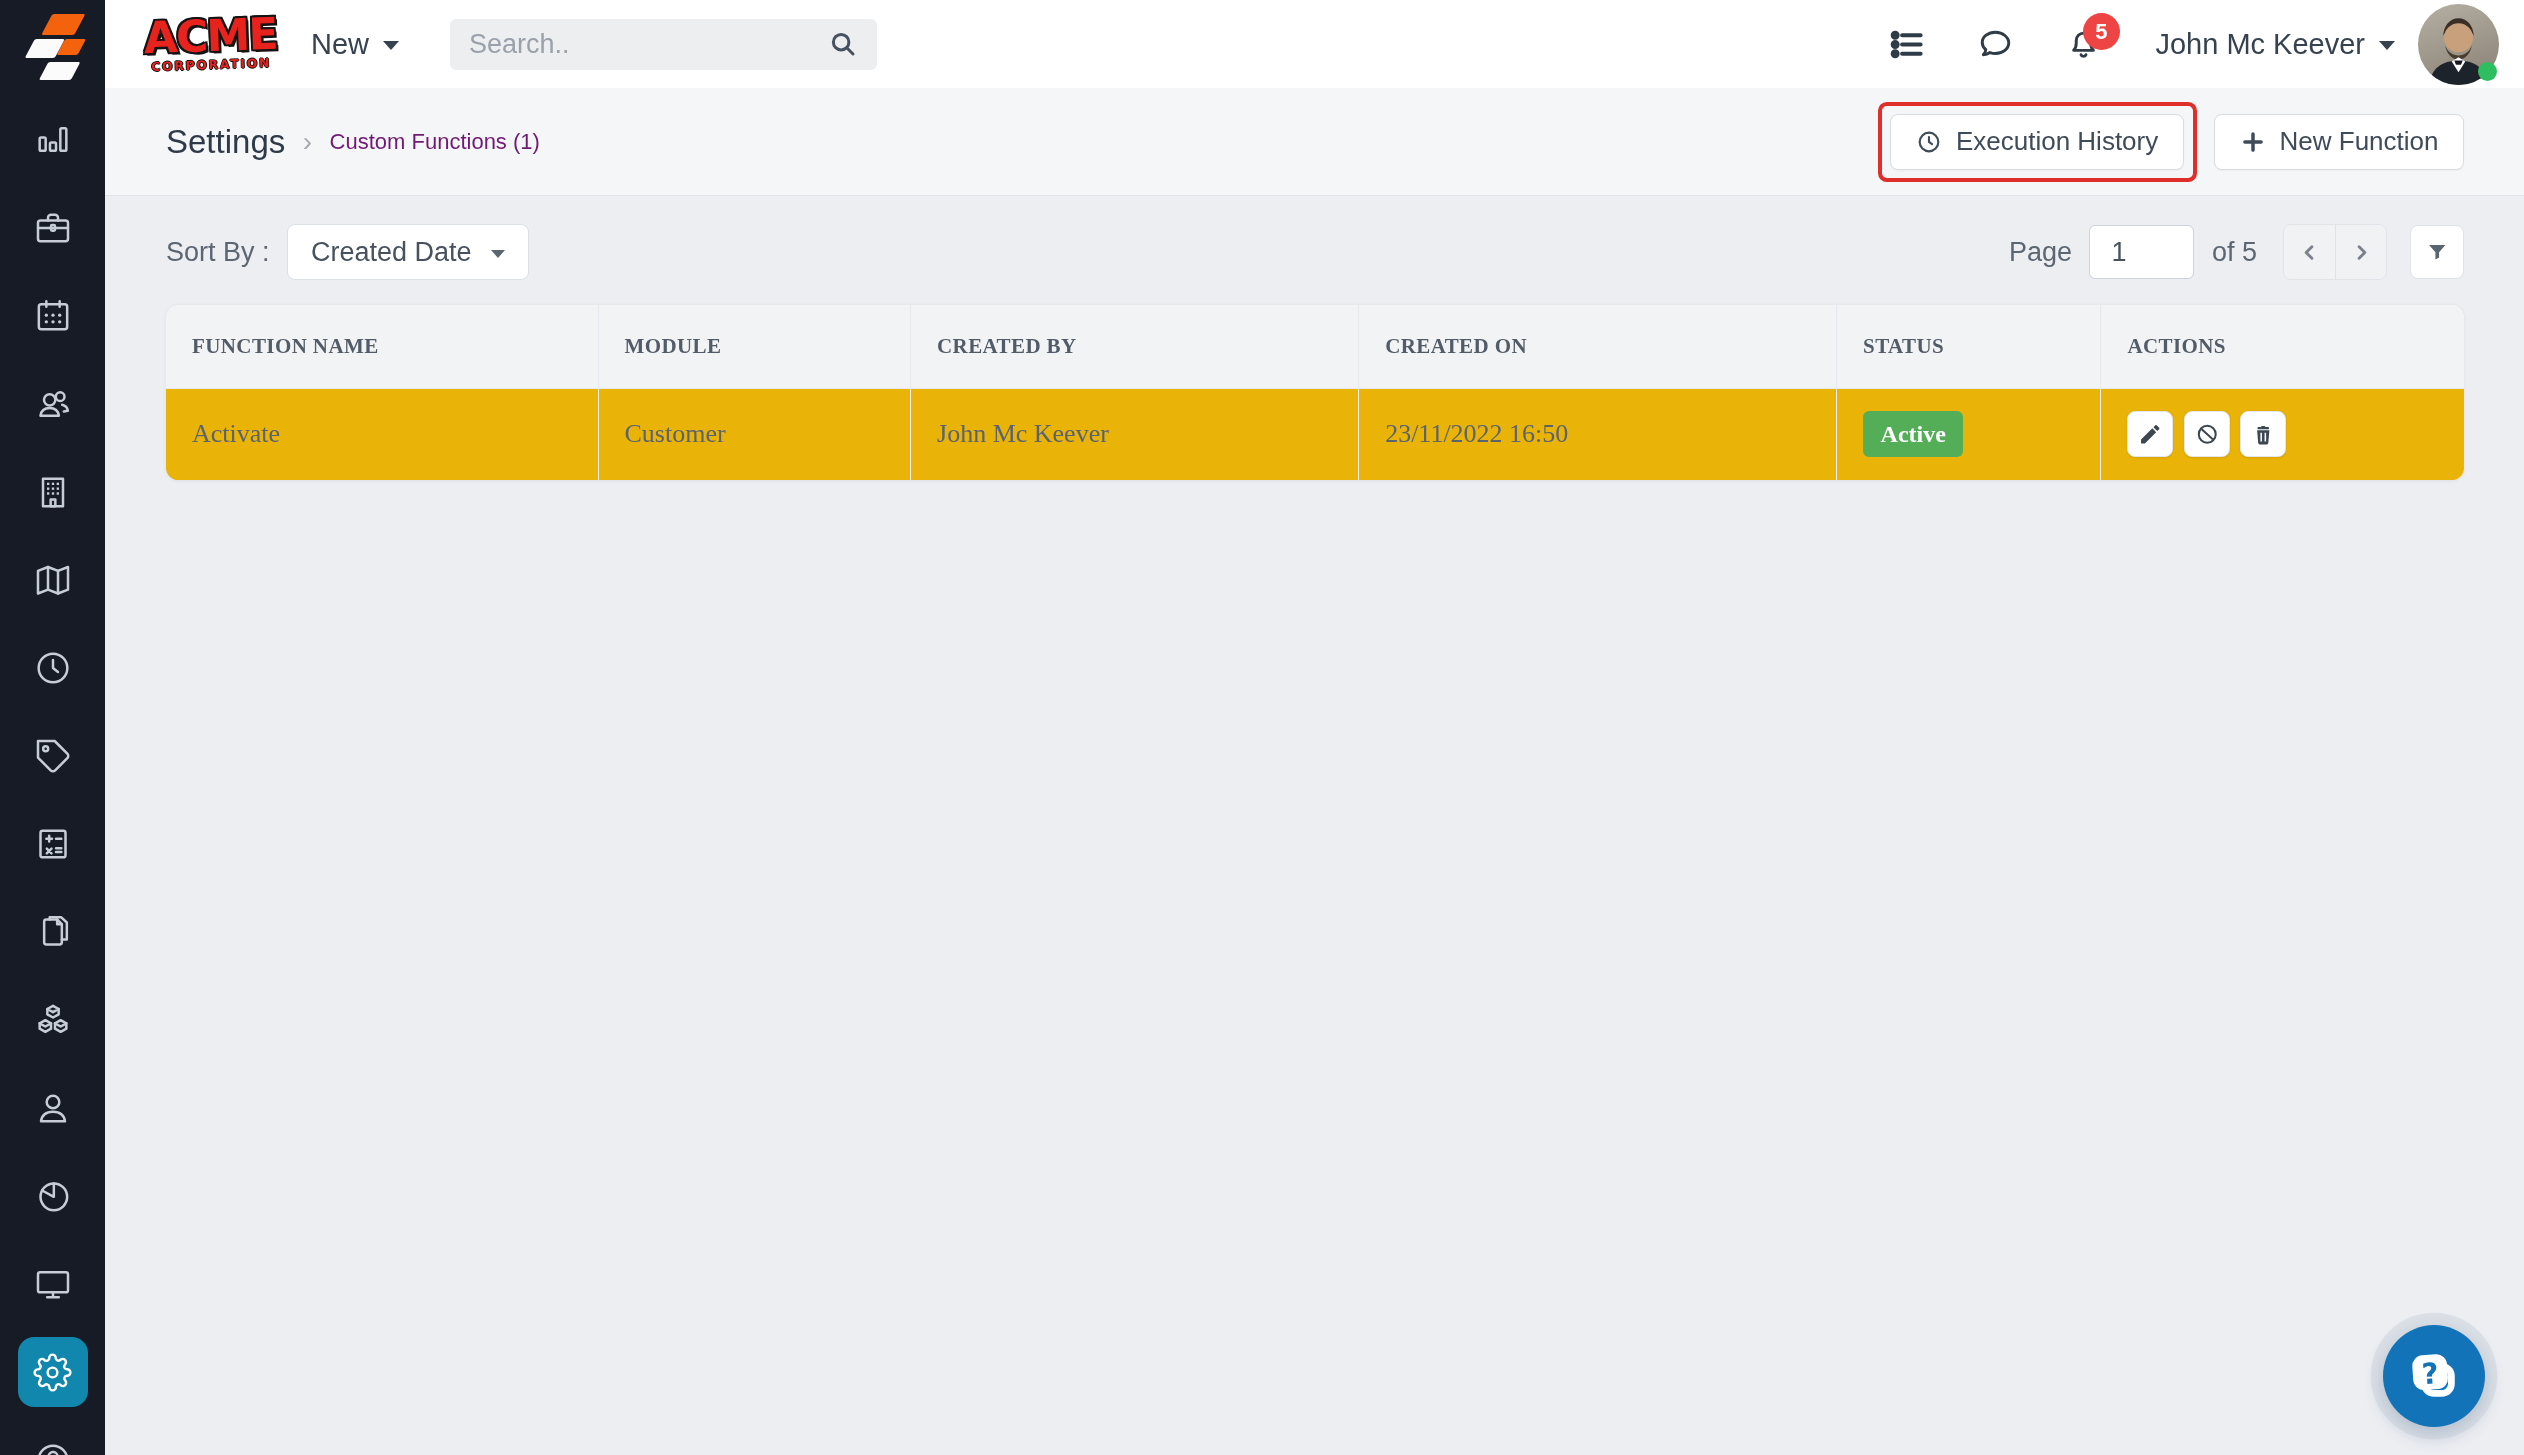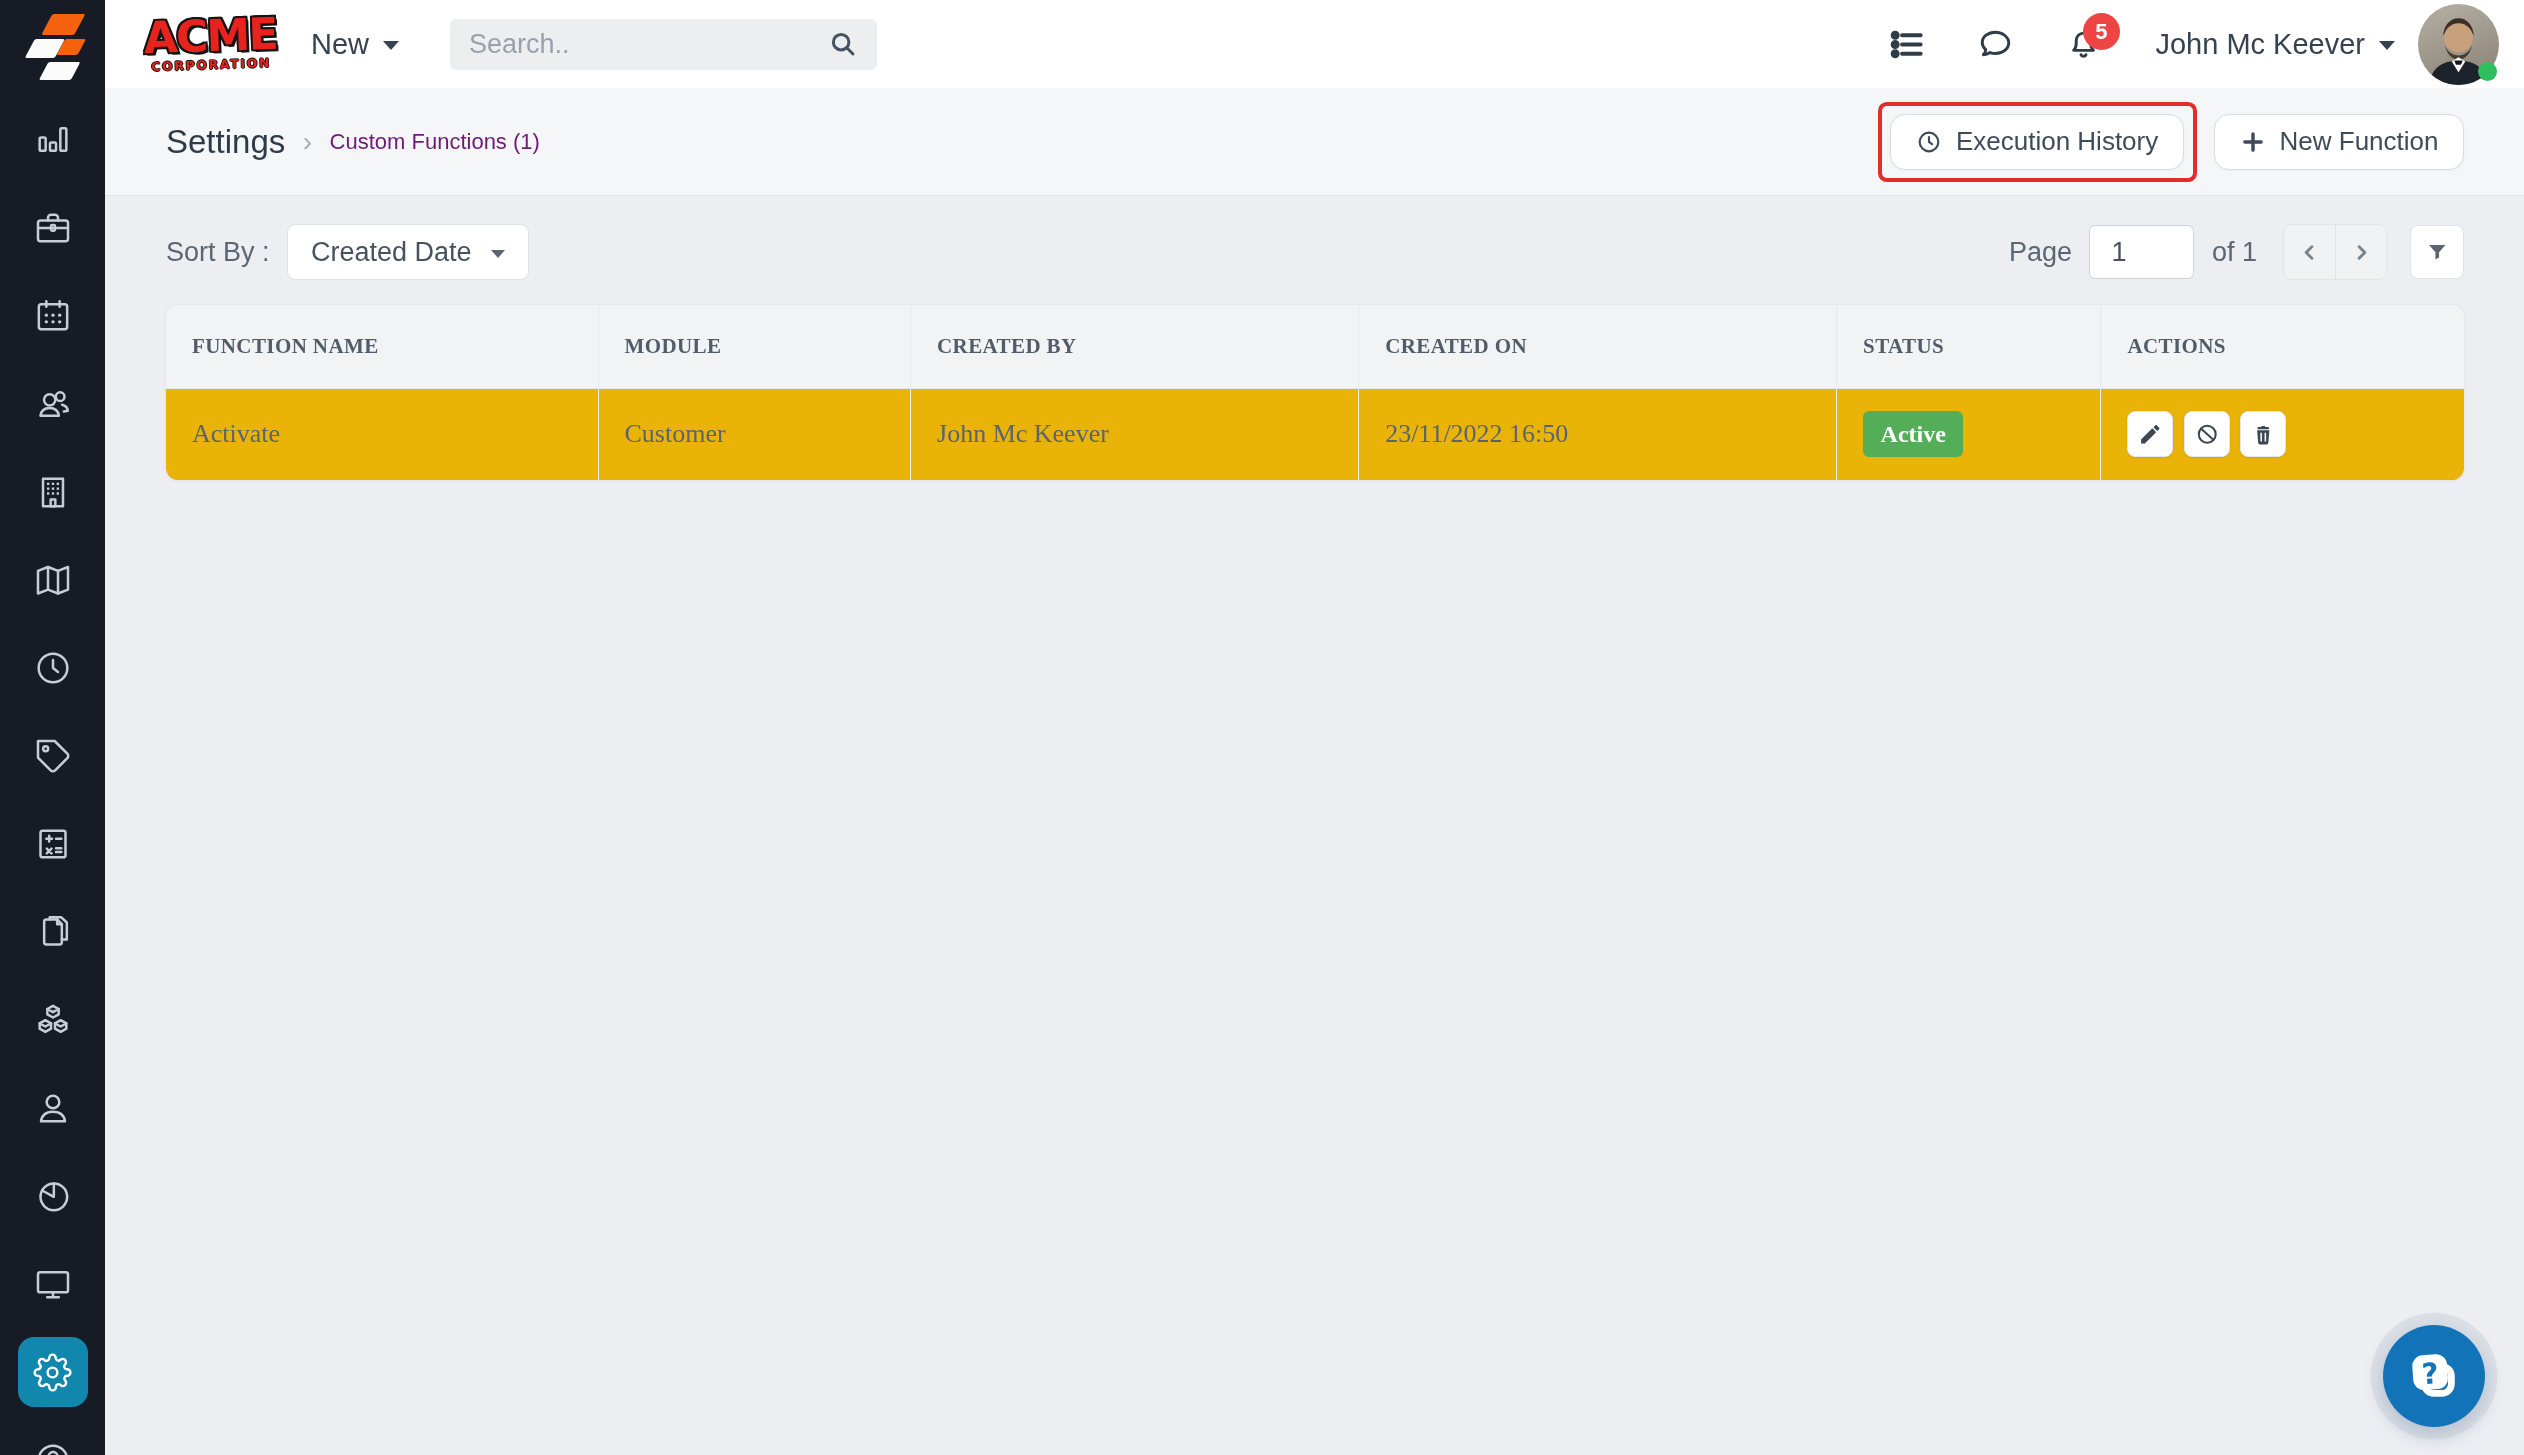--- a/index.html
+++ b/index.html
@@ -44,21 +44,21 @@
   .avatar { width:81px; height:81px; border-radius:50%; overflow:hidden; background:linear-gradient(160deg,#b6b0a4,#877f72); }
   .presence { position:absolute; right:1.8px; bottom:3.5px; width:19px; height:19px; border-radius:50%; background:#2fbe5f; }
 
   
   .page-header { position:absolute; left:105px; top:88px; right:0; height:108px; background:#f5f6f8; border-bottom:0.9px solid #e1e4e9; display:flex; align-items:center; padding:0 61px; z-index:10; }
   .crumb-root { font-size:33px; color:#2e3a47; cursor:pointer; }
   .crumb-sep { font-size:28px; color:#a3aab2; margin:0 17.5px; }
   .page-title { font-size:22px; font-weight:normal; color:#701a75; }
   .ph-spacer { flex:1; }
   .annotation { border:4.4px solid #e02e2a; border-radius:8.8px; padding:8px 8.8px; display:flex; }
-  .btn { height:56px; background:#ffffff; border:0.9px solid #d8dde2; border-radius:15px; display:flex; align-items:center; gap:14px; padding:0 24.5px; font-size:26px; color:#3f4b59; cursor:pointer; box-shadow:0 0.9px 1.8px rgba(20,30,40,.04); }
+  .btn { height:56px; background:#ffffff; border:0.9px solid #d8dde2; border-radius:8px; display:flex; align-items:center; gap:14px; padding:0 24.5px; font-size:26px; color:#3f4b59; cursor:pointer; box-shadow:0 0.9px 1.8px rgba(20,30,40,.04); }
   .btn svg { width:26px; height:26px; stroke:#3f4b59; fill:none; stroke-width:2; stroke-linecap:round; }
   .btn-newfn { margin-left:17.5px;text-align:right; }
   .btn-newfn svg { stroke-width:3.2; }
 
   
   .main { position:absolute; left:105px; top:196px; right:0; bottom:0; padding:0 61px; }
   .toolbar-row { margin-top:28px; display:flex; align-items:center; }
   .sort-label { font-size:27px; color:#5b6672; }
   .sort-btn { margin-left:17.5px; height:56px; background:#fff; border:0.9px solid #dce1e6; border-radius:8px; display:flex; align-items:center; gap:19px; padding:0 23px; font-size:27px; color:#47525e; cursor:pointer; }
   .sort-btn .caret-down { border-top-color:#5b6672; border-left-width:7px; border-right-width:7px; border-top-width:8.8px; }
@@ -318,21 +318,21 @@
 
   <div class="toolbar-row">
     <span class="sort-label">Sort By :</span>
     <div class="sort-btn">
       <span>Created Date</span>
       <span class="caret-down"></span>
     </div>
     <div class="pg-group">
       <span class="pg-label">Page</span>
       <input class="pg-input" type="text" value="1" style="">
-      <span class="pg-of">of 1</span>
+      <span class="pg-of">of 5</span>
       <div class="chev-group">
         <div class="chev-btn">
           <svg viewBox="0 0 24 24">
               <polyline points="14.5 6 8.5 12 14.5 18"></polyline>
             </svg>
         </div>
         <div class="chev-btn">
           <svg viewBox="0 0 24 24">
               <polyline points="9.5 6 15.5 12 9.5 18"></polyline>
             </svg>

